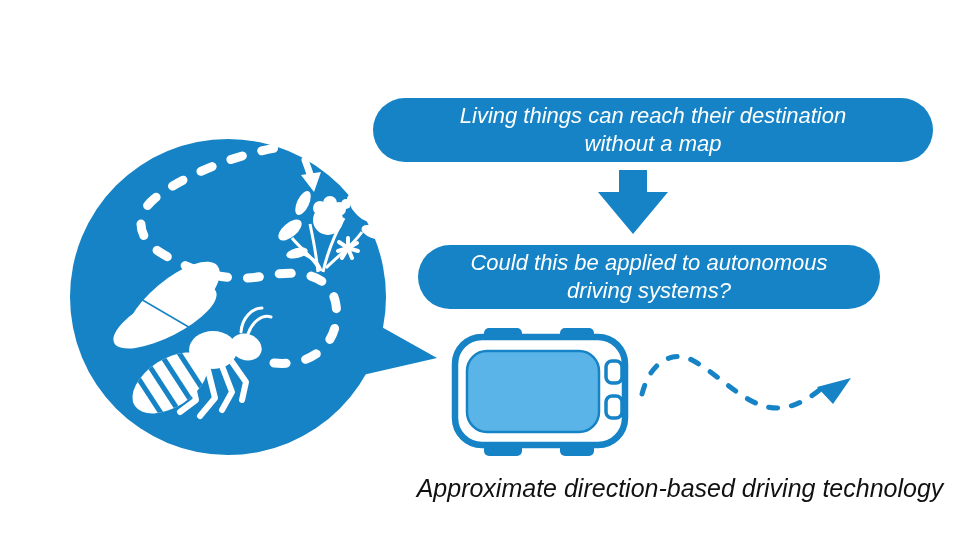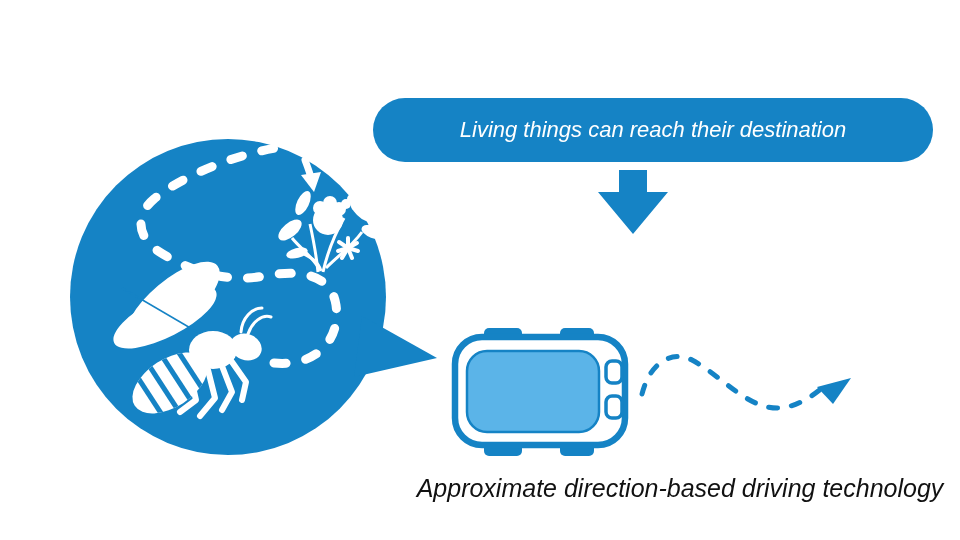--- a/index.html
+++ b/index.html
@@ -144,18 +144,23 @@
 
     <g>
       <path d="M 642,394 C 650,362 672,350 692,360 C 722,376 748,410 780,408
                C 795,407 810,398 822,388" fill="none" stroke="#1583C5" stroke-width="5" stroke-linecap="round" stroke-dasharray="9 14"></path>
       <polygon points="851,378 817,387 833,404" fill="#1583C5"></polygon>
     </g>
   </svg>
 
   <div class="bubble" id="bubble1">
     <span>Living things can reach their destination</span>
+    <span>without a map</span>
   </div>
 
+  <div class="bubble" id="bubble2">
+    <span>Could this be applied to autonomous</span>
+    <span>driving systems?</span>
+  </div>
 
   <div class="caption">Approximate direction-based driving technology</div>
 
 </div>
 
 </body></html>

